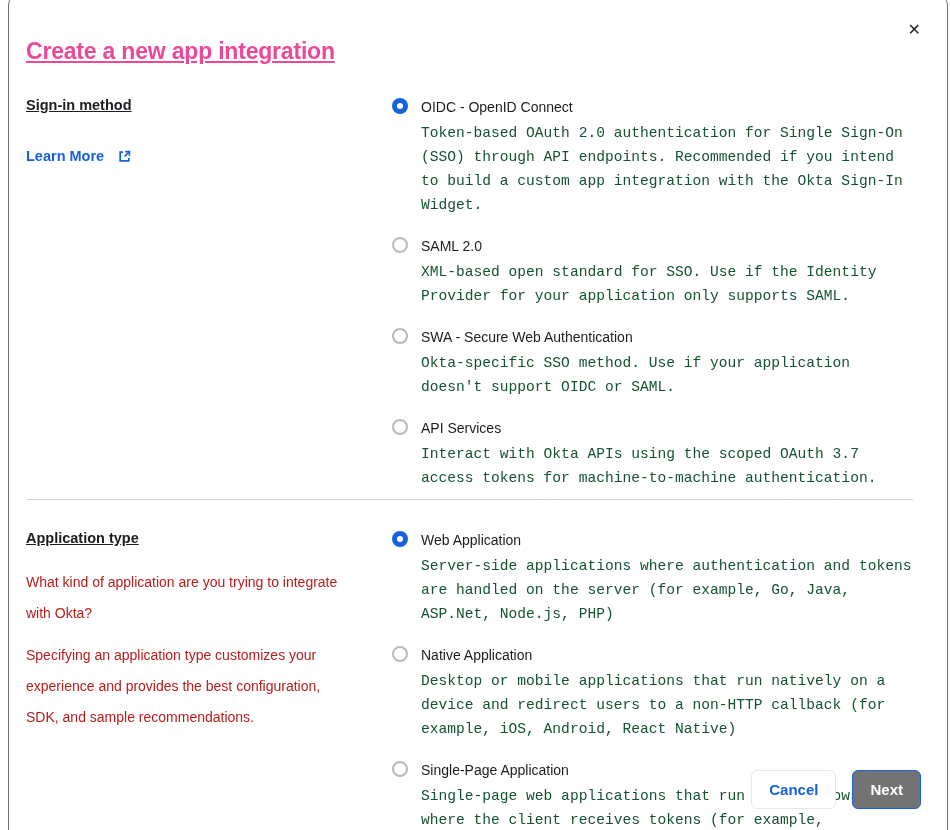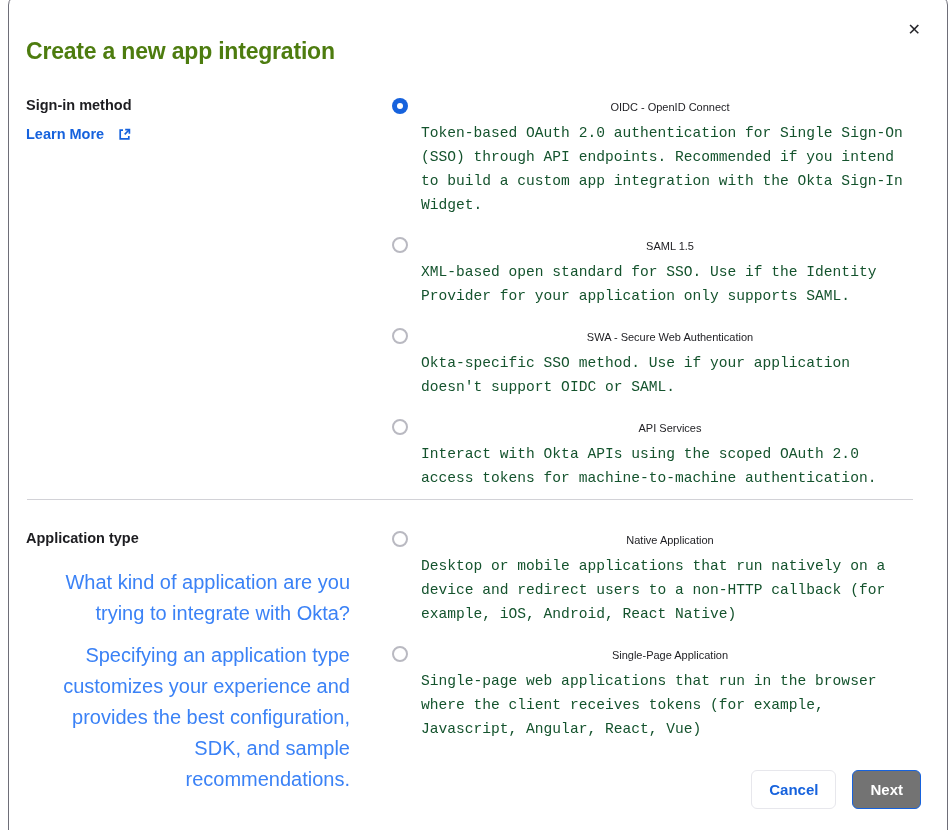--- a/index.html
+++ b/index.html
@@ -22,22 +22,23 @@
     border: 1px solid #6e6e78;
     border-radius: 10px;
   }
   .modal-inner {
     padding: 42px 24px 0 17px;
     position: relative;
   }
   .modal-title {
     font-size: 23px;
     font-weight: bold;
-    color: #4d7c0f;
+    color: #ec4899;
     letter-spacing: -0.2px;
+    text-decoration: underline;
   }
   .close-btn {
     position: absolute;
     top: 24px;
     right: 24px;
     font-size: 16px;
     color: #26262b;
     cursor: pointer;
     line-height: 16px;
     background: none;
@@ -57,38 +58,38 @@
   }
   .col-right {
     flex: 1;
     padding-right: 4px;
   }
   .side-label {
     font-size: 14.5px;
     font-weight: bold;
     color: #1d1d21;
     line-height: 20px;
+    text-decoration: underline;
   }
   .learn-more {
-    margin-top: 11px;
+    margin-top: 33px;
     display: inline-flex;
     align-items: center;
     gap: 14px;
     color: #1662dd;
     font-weight: bold;
     font-size: 14.5px;
     text-decoration: none;
     cursor: pointer;
   }
   .intro-text {
-    font-size: 20px;
-    color: #3b82f6;
+    font-size: 14px;
+    color: #b91c1c;
     line-height: 31px;
     margin-top: 19px;
-    text-align: right;
   }
   .intro-text + .intro-text { margin-top: 11px; }
   .option {
     display: flex;
     gap: 13px;
     margin-bottom: 17px;
     cursor: pointer;
   }
   .option:last-child { margin-bottom: 0; }
   .radio {
@@ -110,24 +111,23 @@
     content: "";
     position: absolute;
     left: 5px;
     top: 5px;
     width: 6px;
     height: 6px;
     border-radius: 50%;
     background: #fff;
   }
   .option-label {
-    font-size: 11px;
+    font-size: 14px;
     color: #1d1d21;
     line-height: 24px;
-    text-align: center;
   }
   .option-desc {
     font-size: 14.6px;
     color: #14532d;
     line-height: 24px;
     margin-top: 2px;
     font-family: Liberation Mono, monospace;
   }
   .divider {
     border: none;
@@ -187,50 +187,57 @@
         <div class="option selected">
           <span class="radio"></span>
           <div>
             <div class="option-label">OIDC - OpenID Connect</div>
             <div class="option-desc">Token-based OAuth 2.0 authentication for Single Sign-On (SSO) through API endpoints. Recommended if you intend to build a custom app integration with the Okta Sign-In Widget.</div>
           </div>
         </div>
         <div class="option">
           <span class="radio"></span>
           <div>
-            <div class="option-label">SAML 1.5</div>
+            <div class="option-label">SAML 2.0</div>
             <div class="option-desc">XML-based open standard for SSO. Use if the Identity Provider for your application only supports SAML.</div>
           </div>
         </div>
         <div class="option">
           <span class="radio"></span>
           <div>
             <div class="option-label">SWA - Secure Web Authentication</div>
             <div class="option-desc">Okta-specific SSO method. Use if your application doesn't support OIDC or SAML.</div>
           </div>
         </div>
         <div class="option">
           <span class="radio"></span>
           <div>
             <div class="option-label">API Services</div>
-            <div class="option-desc">Interact with Okta APIs using the scoped OAuth 2.0 access tokens for machine-to-machine authentication.</div>
+            <div class="option-desc">Interact with Okta APIs using the scoped OAuth 3.7 access tokens for machine-to-machine authentication.</div>
           </div>
         </div>
       </div>
     </div>
 
     <hr class="divider">
 
     <div class="section-row" style="margin-top:28px;">
       <div class="col-left">
         <div class="side-label">Application type</div>
         <div class="intro-text">What kind of application are you trying to integrate with Okta?</div>
         <div class="intro-text">Specifying an application type customizes your experience and provides the best configuration, SDK, and sample recommendations.</div>
       </div>
       <div class="col-right">
+        <div class="option selected">
+          <span class="radio"></span>
+          <div>
+            <div class="option-label">Web Application</div>
+            <div class="option-desc">Server-side applications where authentication and tokens are handled on the server (for example, Go, Java, ASP.Net, Node.js, PHP)</div>
+          </div>
+        </div>
         <div class="option">
           <span class="radio"></span>
           <div>
             <div class="option-label">Native Application</div>
             <div class="option-desc">Desktop or mobile applications that run natively on a device and redirect users to a non-HTTP callback (for example, iOS, Android, React Native)</div>
           </div>
         </div>
         <div class="option">
           <span class="radio"></span>
           <div>

